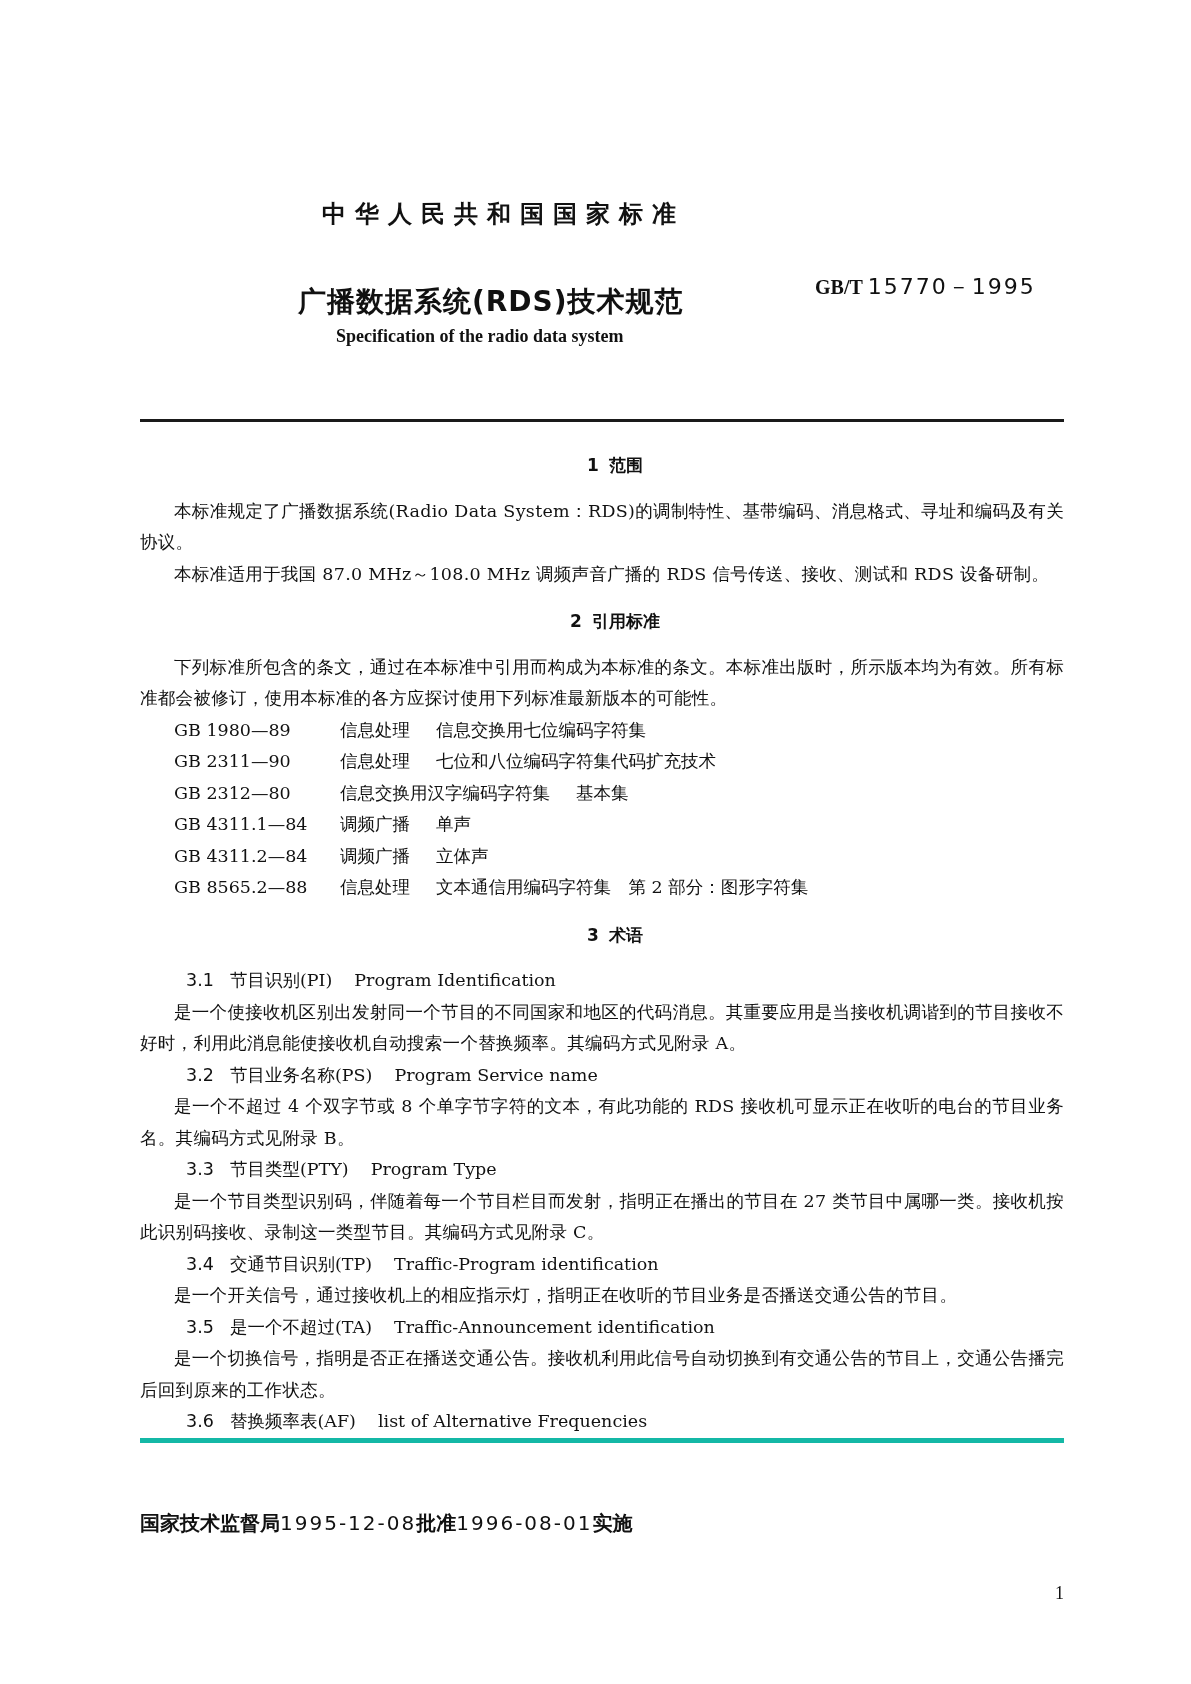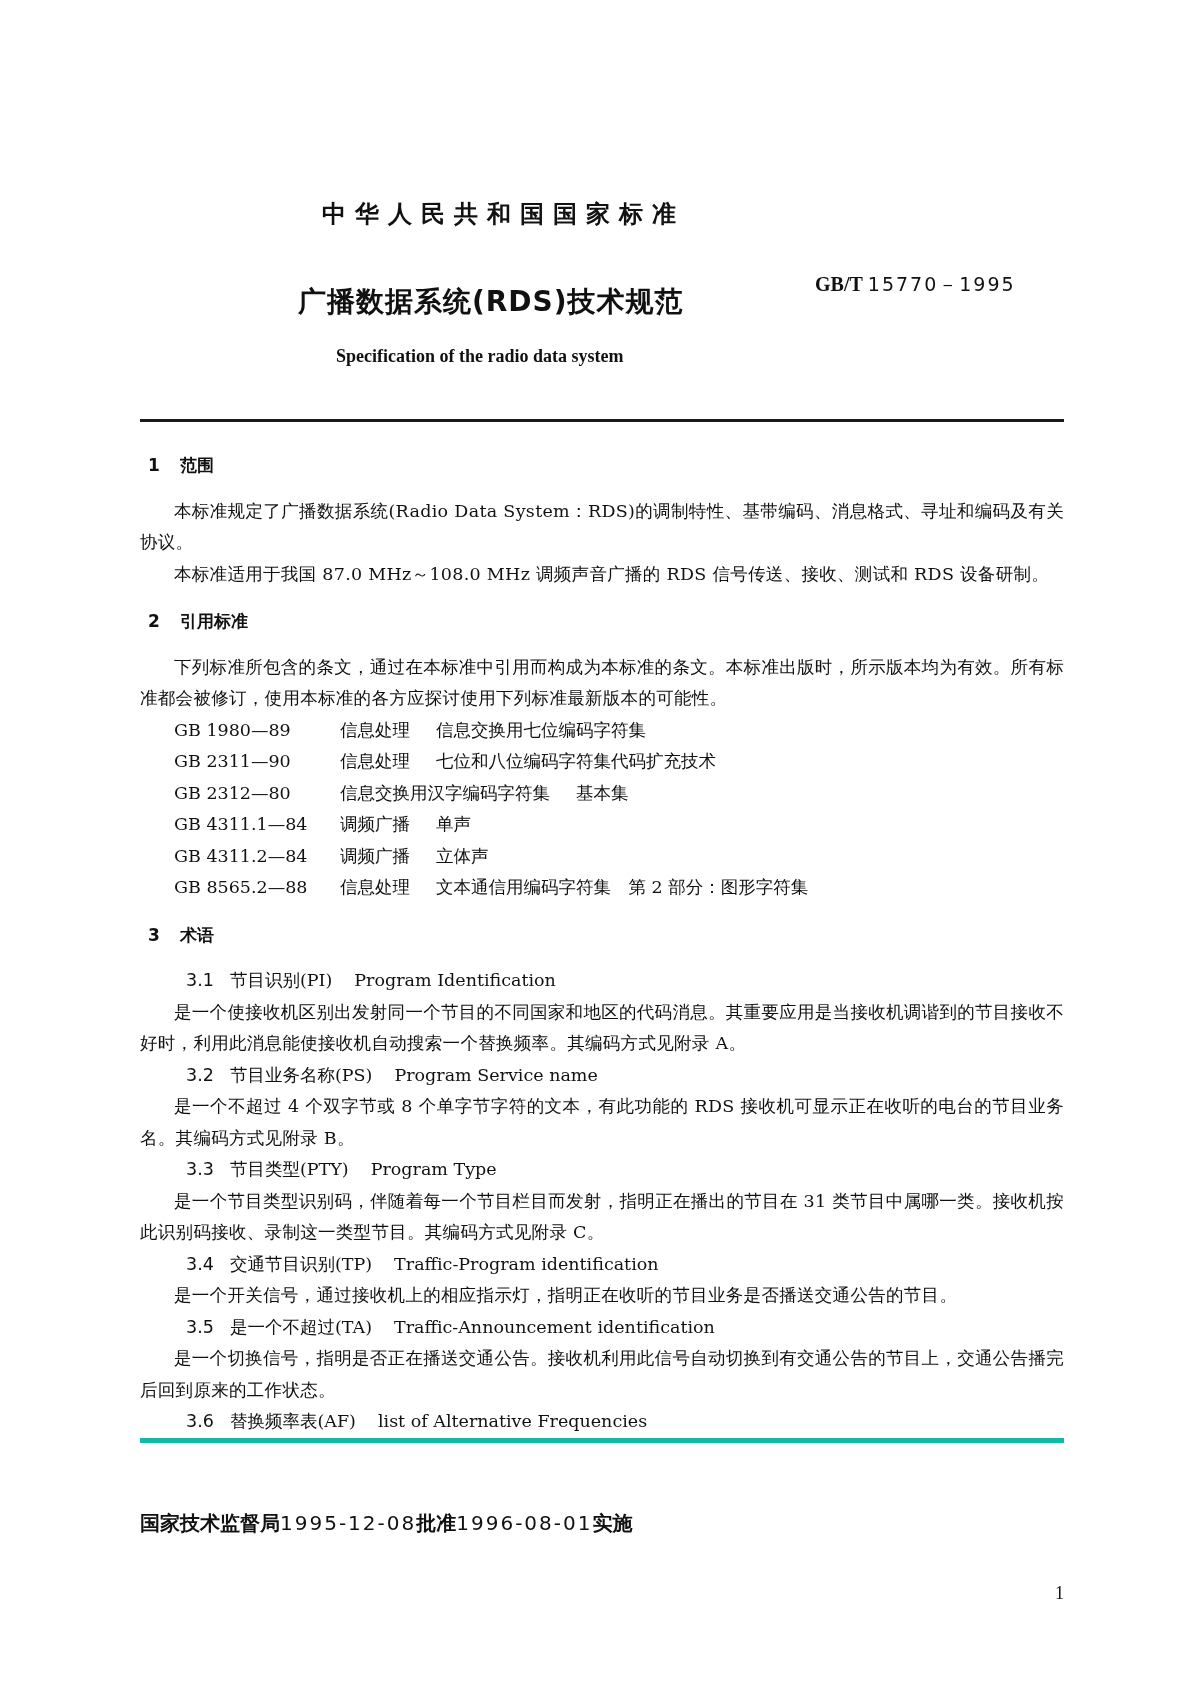--- a/index.html
+++ b/index.html
@@ -32,45 +32,46 @@
       letter-spacing: 1px;
       white-space: nowrap;
     }
     .std-no {
       left: 815px; top: 272px;
       font-family: "Liberation Serif", serif;
       font-size: 20px;
       white-space: nowrap;
     }
     .std-no .code { font-weight: bold; }
-    .std-no .num { font-family: "DejaVu Sans", sans-serif; letter-spacing: 2px; font-size: 19px;}
+    .std-no .num { font-family: "DejaVu Sans", sans-serif; letter-spacing: 2px; font-size: 22px;}
     .title-en {
-      left: 336px; top: 346px;
+      left: 336px; top: 326px;
       font-family: "Liberation Serif", serif;
       font-weight: bold;
       font-size: 18px;
       white-space: nowrap;
     }
     .rule-top {
       left: 140px; top: 419px;
       width: 924px; height: 3px;
       background: #1a1a1a;
     }
     .content {
       left: 140px; top: 450px;
       width: 924px;
       font-size: 17.5px;
       line-height: 31.5px;
     }
     .sec-head {
       font-family: "DejaVu Sans", sans-serif;
       font-weight: bold;
       font-size: 17px;
-      margin: 0 0 14px 8px;
+      margin: 0 0 14px 16px;
       white-space: nowrap;
+      text-align: center;
     }
     .sec-head .no { display: inline-block; width: 32px; }
     .para {
       text-indent: 34px;
       margin: 0;
       text-align: justify;
       letter-spacing: 0.3px;
     }
     .sec-gap { height: 16px; }
     .ref-list { margin: 0; padding: 0; list-style: none; }
@@ -154,21 +155,21 @@
       <span class="no">3</span><span>术语</span>
     </div>
 
     <p class="term-head"><span class="no">3.1</span><span class="cn">节目识别(PI)</span><span>Program Identification</span></p>
     <p class="para">是一个使接收机区别出发射同一个节目的不同国家和地区的代码消息。其重要应用是当接收机调谐到的节目接收不好时，利用此消息能使接收机自动搜索一个替换频率。其编码方式见附录 A。</p>
 
     <p class="term-head"><span class="no">3.2</span><span class="cn">节目业务名称(PS)</span><span>Program Service name</span></p>
     <p class="para">是一个不超过 4 个双字节或 8 个单字节字符的文本，有此功能的 RDS 接收机可显示正在收听的电台的节目业务名。其编码方式见附录 B。</p>
 
     <p class="term-head"><span class="no">3.3</span><span class="cn">节目类型(PTY)</span><span>Program Type</span></p>
-    <p class="para">是一个节目类型识别码，伴随着每一个节目栏目而发射，指明正在播出的节目在 31 类节目中属哪一类。接收机按此识别码接收、录制这一类型节目。其编码方式见附录 C。</p>
+    <p class="para">是一个节目类型识别码，伴随着每一个节目栏目而发射，指明正在播出的节目在 27 类节目中属哪一类。接收机按此识别码接收、录制这一类型节目。其编码方式见附录 C。</p>
 
     <p class="term-head"><span class="no">3.4</span><span class="cn">交通节目识别(TP)</span><span>Traffic-Program identification</span></p>
     <p class="para">是一个开关信号，通过接收机上的相应指示灯，指明正在收听的节目业务是否播送交通公告的节目。</p>
 
     <p class="term-head"><span class="no">3.5</span><span class="cn">是一个不超过(TA)</span><span>Traffic-Announcement identification</span></p>
     <p class="para">是一个切换信号，指明是否正在播送交通公告。接收机利用此信号自动切换到有交通公告的节目上，交通公告播完后回到原来的工作状态。</p>
 
     <p class="term-head term-last"><span class="no">3.6</span><span class="cn">替换频率表(AF)</span><span>list of Alternative Frequencies</span></p>
   </div>
 </div>

